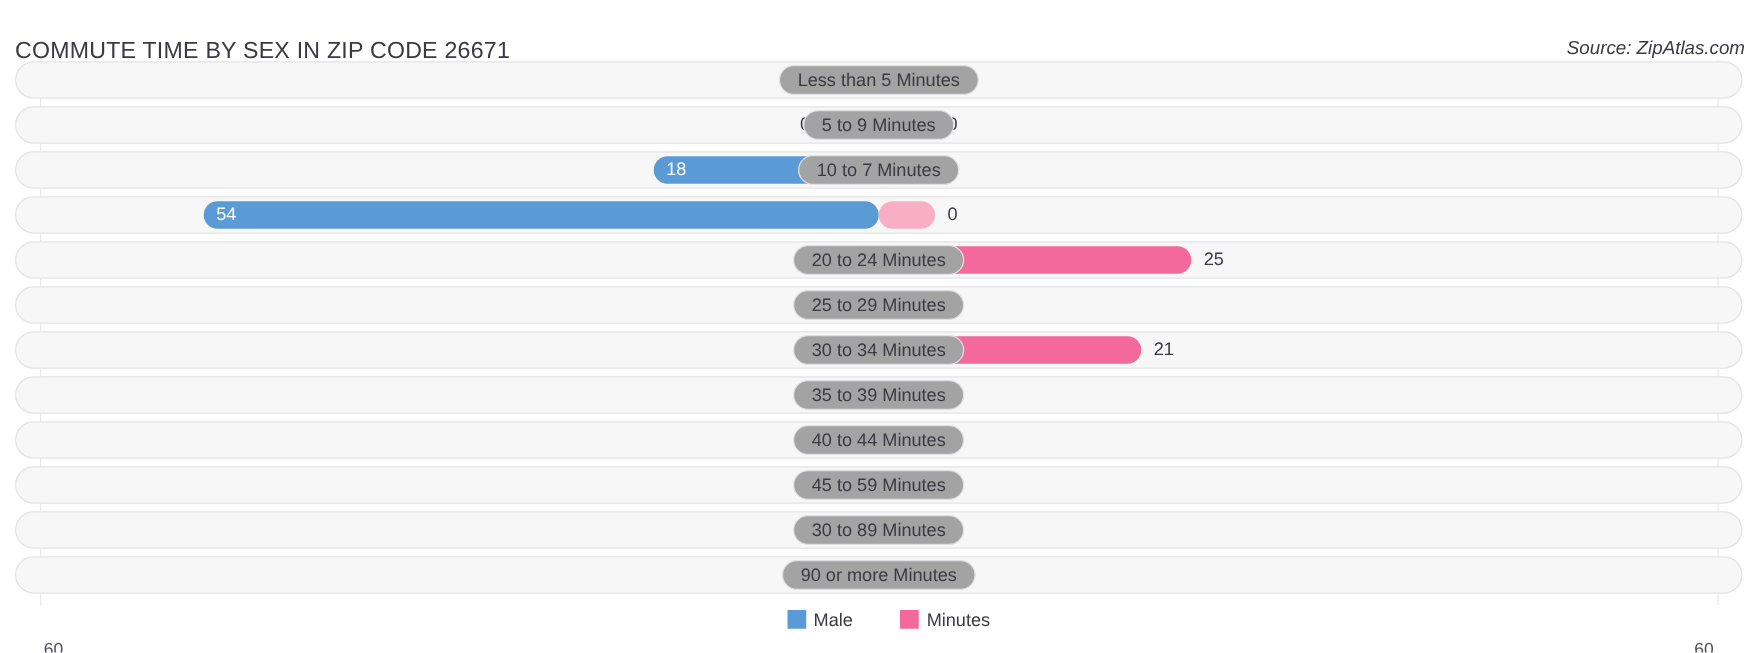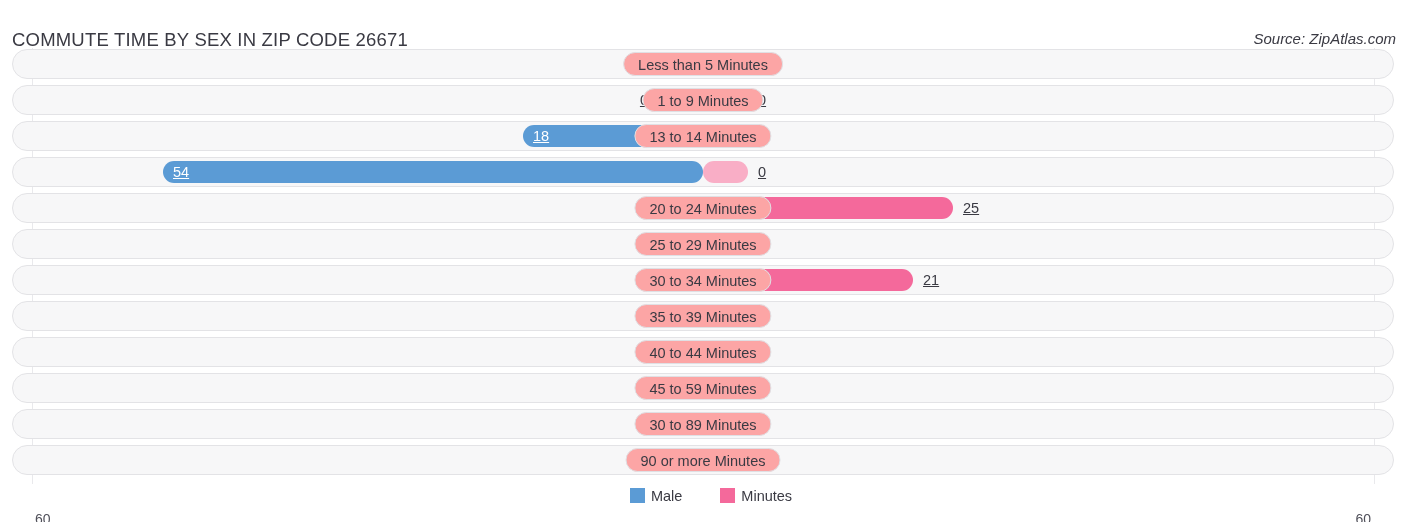--- a/index.html
+++ b/index.html
@@ -97,36 +97,35 @@
   
   .value {
     position: absolute;
     top: 0;
     height: 30px;
     line-height: 30px;
     font-size: 14.5px;
     color: #3a3a43;
     white-space: nowrap;
     z-index: 3;
-    text-decoration: underline;
   }
   .value.left  { text-align: right; }
   .value.right { text-align: left; }
   .value.inside {
     color: #ffffff;
   }
 
   
   .pill {
     position: absolute;
     top: 3px;
     height: 24px;
     line-height: 24px;
     box-sizing: border-box;
-    background: #fca5a5;
+    background: #a3a3a3;
     border: 1px solid #e0e0e4;
     border-radius: 12px;
     font-size: 14.5px;
     color: #3a3a43;
     text-align: center;
     white-space: nowrap;
     padding: 0 14px;
     transform: translateX(-50%);
     z-index: 4;
   }
@@ -193,29 +192,29 @@
       <div class="bar bar-female" style="left: 691px; width: 45px;"></div>
       <div class="value right" style="left: 746px; width: 62px;">0</div>
       <div class="pill" style="left: 691px;">Less than 5 Minutes</div>
     </div>
     <div class="row" style="top: 37px;">
       <div class="track"></div>
       <div class="bar bar-male" style="left: 646px; width: 45px;"></div>
       <div class="value left" style="left: 574px; width: 62px;">0</div>
       <div class="bar bar-female" style="left: 691px; width: 45px;"></div>
       <div class="value right" style="left: 746px; width: 62px;">0</div>
-      <div class="pill" style="left: 691px;">1 to 9 Minutes</div>
+      <div class="pill" style="left: 691px;">5 to 9 Minutes</div>
     </div>
     <div class="row" style="top: 73px;">
       <div class="track"></div>
       <div class="bar bar-male strong" style="left: 511px; width: 180px;"></div>
       <div class="value left inside" style="left: 521px; width: 60px; text-align: left;">18</div>
       <div class="bar bar-female" style="left: 691px; width: 45px;"></div>
       <div class="value right" style="left: 746px; width: 62px;">0</div>
-      <div class="pill" style="left: 691px;">13 to 14 Minutes</div>
+      <div class="pill" style="left: 691px;">10 to 7 Minutes</div>
     </div>
     <div class="row" style="top: 109px;">
       <div class="track"></div>
       <div class="bar bar-male strong" style="left: 151px; width: 540px;"></div>
       <div class="value left inside" style="left: 161px; width: 60px; text-align: left;">54</div>
       <div class="bar bar-female" style="left: 691px; width: 45px;"></div>
       <div class="value right" style="left: 746px; width: 62px;">0</div>
     </div>
     <div class="row" style="top: 145px;">
       <div class="track"></div>

